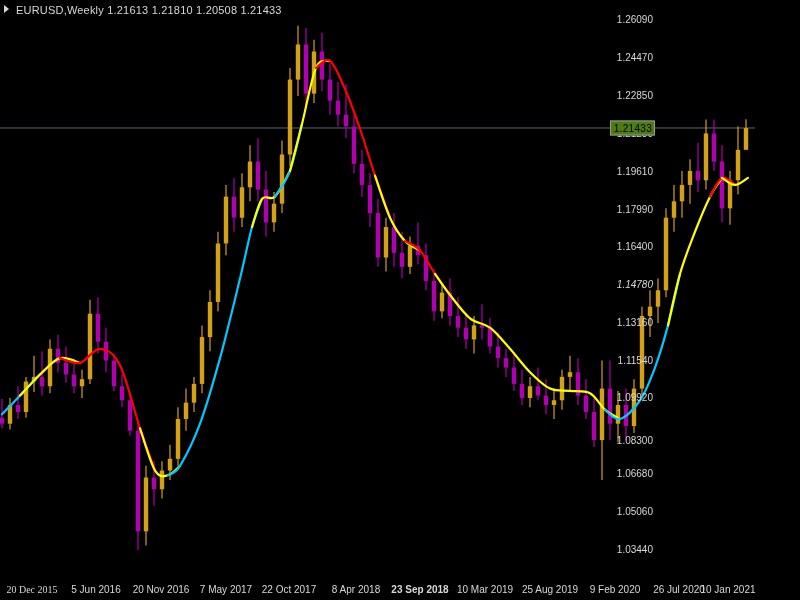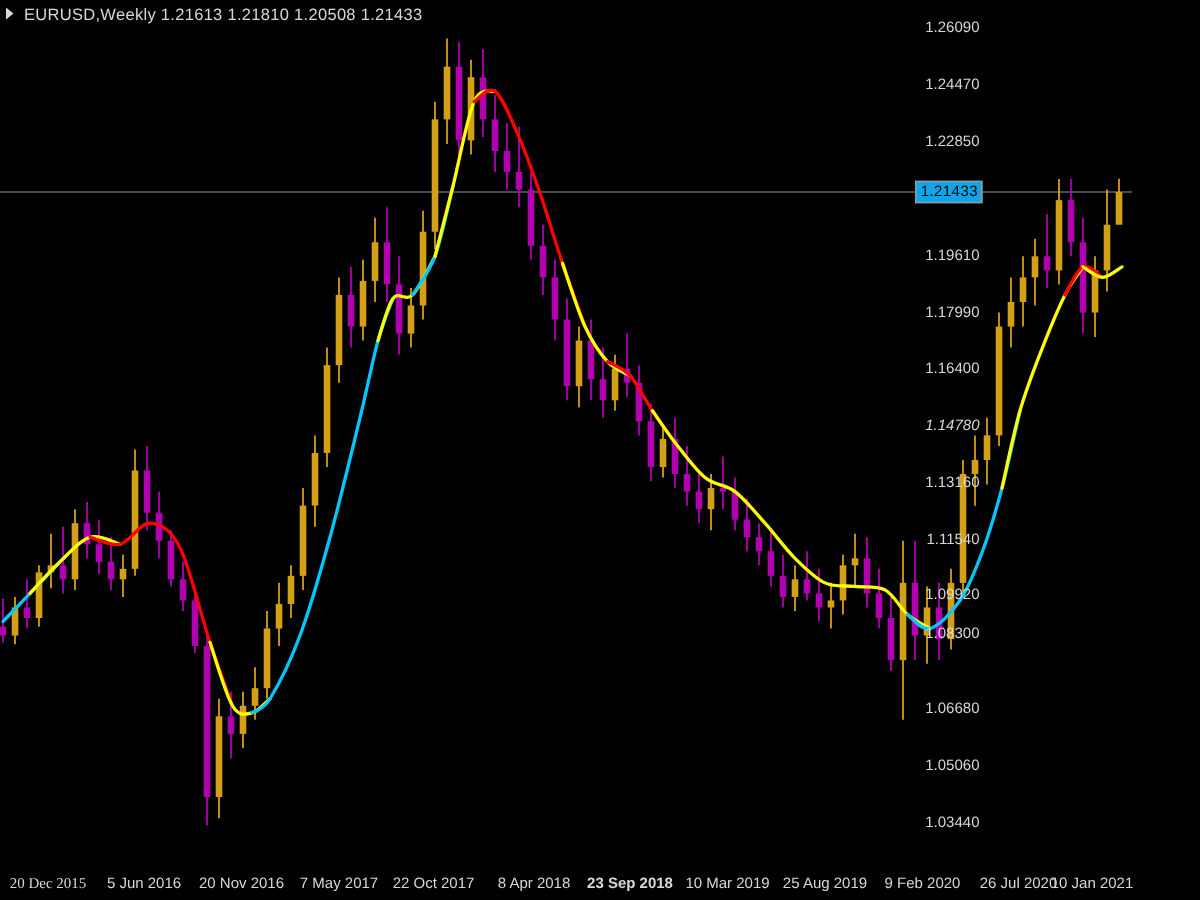--- a/index.html
+++ b/index.html
@@ -78,21 +78,21 @@
     position: absolute;
     bottom: 5px;
     color: #d8d8d8;
     font-size: 10px;
     white-space: nowrap;
     transform: translateX(-50%);
   }
   #price-tag {
     position: absolute;
     right: 1px;
-    background: #0ea5e9;
+    background: #4d7c0f;
     color: #000000;
     font-size: 10px;
     padding: 1px 2px 1px 3px;
     border: 1px solid #999999;
     white-space: nowrap;
     transform: translateY(-50%);
     letter-spacing: 0.3px;
   }
   #watermark {
     position: absolute;
@@ -335,21 +335,21 @@
       <div class="y-label" style="top: 56.883px;">1.24470</div>
       <div class="y-label" style="top: 94.8049px;">1.22850</div>
       <div class="y-label" style="top: 132.727px;">1.21230</div>
       <div class="y-label" style="top: 170.649px;">1.19610</div>
       <div class="y-label" style="top: 208.571px;">1.17990</div>
       <div class="y-label" style="top: 245.791px;">1.16400</div>
       <div class="y-label" style="top: 283.713px; font-style: italic;">1.14780</div>
       <div class="y-label" style="top: 321.634px;">1.13160</div>
       <div class="y-label" style="top: 359.556px;">1.11540</div>
       <div class="y-label" style="top: 397.478px;">1.09920</div>
-      <div class="y-label" style="top: 423px;">1.08300</div>
+      <div class="y-label" style="top: 440px;">1.08300</div>
       <div class="y-label" style="top: 473.322px;">1.06680</div>
       <div class="y-label" style="top: 511.244px;">1.05060</div>
       <div class="y-label" style="top: 549.166px;">1.03440</div>
     </div>
   <div id="x-axis">
       <div class="x-label" style="left: 32px; font-family: Liberation Serif, serif;">20 Dec 2015</div>
       <div class="x-label" style="left: 96px;">5 Jun 2016</div>
       <div class="x-label" style="left: 161px;">20 Nov 2016</div>
       <div class="x-label" style="left: 226px;">7 May 2017</div>
       <div class="x-label" style="left: 289px;">22 Oct 2017</div>

